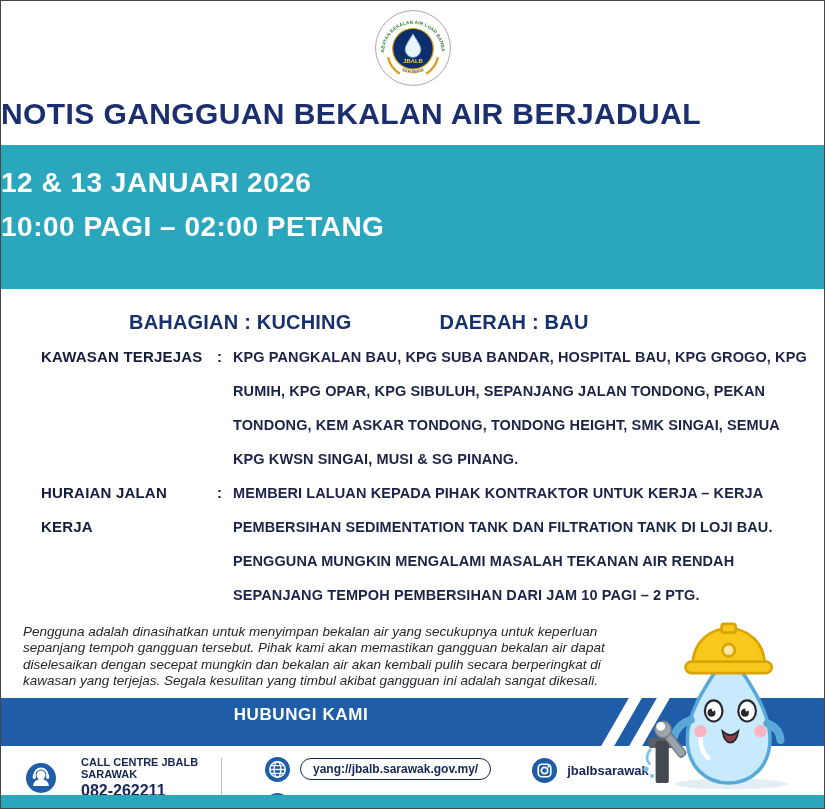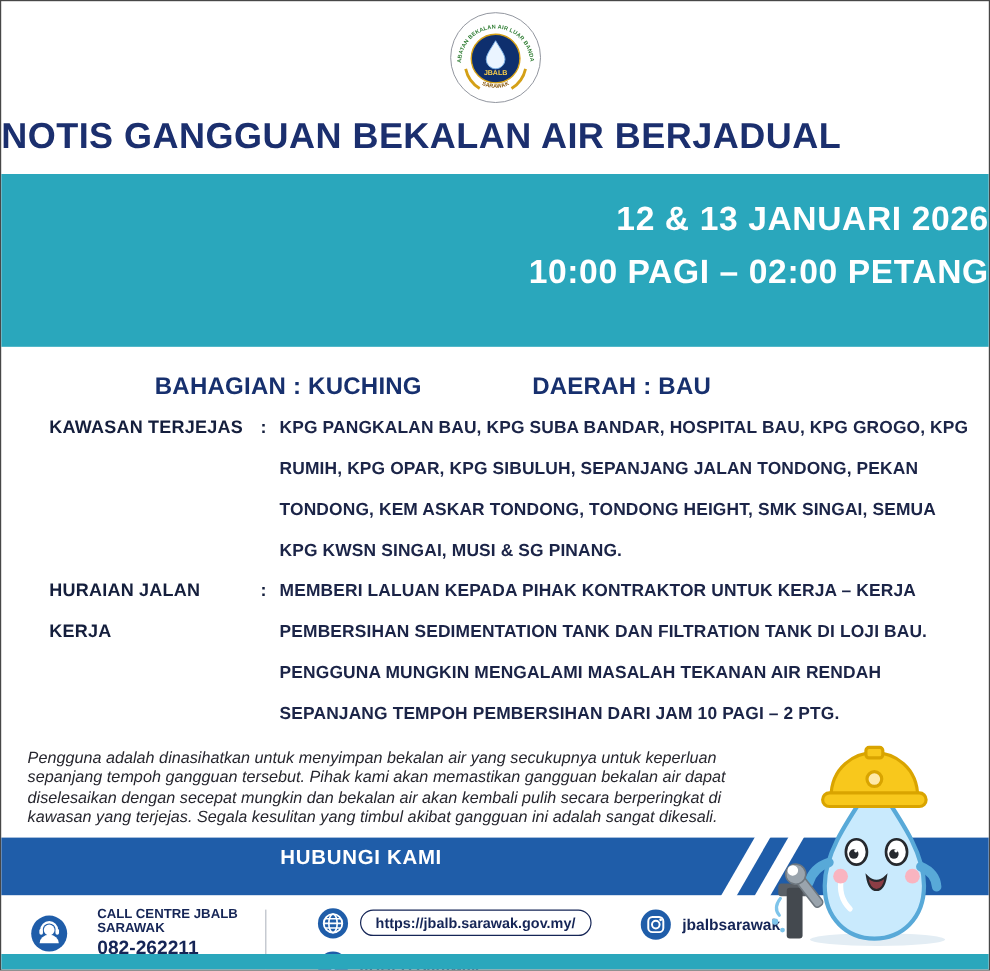--- a/index.html
+++ b/index.html
@@ -14,28 +14,28 @@
   
   .logo-wrap{display:flex;justify-content:center;padding-top:8px;}
   .title{
     margin:10px 0 14px;
     text-align:left;
     font-size:30px;font-weight:bold;letter-spacing:.4px;
     color:#1b2f6e;
   }
   
   .banner{
-    background:#2aa7bc;color:#fff;text-align:right;
+    background:#2aa7bc;color:#fff;text-align:left;
     padding:16px 0 40px;
   }
   .banner .line{font-size:28px;font-weight:bold;letter-spacing:.5px;line-height:44px;}
   
-  .region{display:flex;align-items:baseline;padding-left:128px;margin:22px 0 6px;}
+  .region{display:flex;align-items:baseline;padding-left:128px;margin:22px 0 6px;gap:28px;}
   .region .bahagian,.region .daerah{font-size:20px;font-weight:bold;color:#17306e;letter-spacing:.2px;}
-  .region .daerah{margin-left:92px;}
+  .region .daerah{margin-left:60px;}
   
   .info-row{display:flex;padding-left:40px;padding-right:16px;}
   .info-label{flex:0 0 176px;font-size:15px;font-weight:bold;color:#141e3c;line-height:34px;letter-spacing:.2px;}
   .info-colon{flex:0 0 16px;font-size:15px;font-weight:bold;color:#141e3c;line-height:34px;}
   .info-text{flex:1;max-width:575px;font-size:14.5px;font-weight:bold;color:#1b2447;line-height:34px;letter-spacing:.1px;}
   
   .disclaimer{
     margin:12px 0 8px 22px;width:600px;
     font-style:italic;font-size:13.5px;line-height:1.22;color:#26262e;
   }
@@ -150,21 +150,21 @@
         <span class="icon-circle">
           <svg viewBox="0 0 28 28" width="27" height="27">
             <circle cx="14" cy="14" r="13" fill="#1f5da9"></circle>
             <circle cx="14" cy="14" r="8" stroke="#fff" stroke-width="1.6" fill="none"></circle>
             <ellipse cx="14" cy="14" rx="3.6" ry="8" stroke="#fff" stroke-width="1.4" fill="none"></ellipse>
             <line x1="6" y1="14" x2="22" y2="14" stroke="#fff" stroke-width="1.4"></line>
             <line x1="7.2" y1="10" x2="20.8" y2="10" stroke="#fff" stroke-width="1.2"></line>
             <line x1="7.2" y1="18" x2="20.8" y2="18" stroke="#fff" stroke-width="1.2"></line>
           </svg>
         </span>
-        <span class="url-pill">https://jbalb.sarawak.gov.my/</span>
+        <span class="url-pill">yang://jbalb.sarawak.gov.my/</span>
       </div>
       <div class="contact-row">
         <span class="icon-circle">
           <svg viewBox="0 0 28 28" width="27" height="27">
             <circle cx="14" cy="14" r="13" fill="#1f5da9"></circle>
             <path d="M15.5,23 v-7 h2.6 l0.5,-3 h-3.1 v-1.9 c0,-0.9 0.5,-1.6 1.7,-1.6 h1.6 V6.9 c-0.4,-0.1 -1.4,-0.2 -2.3,-0.2 c-2.4,0 -4,1.4 -4,4 v2.3 h-2.8 v3 h2.8 v7 Z" fill="#fff"></path>
           </svg>
         </span>
         <span class="social-text">JBALB Sarawak</span>
       </div>

